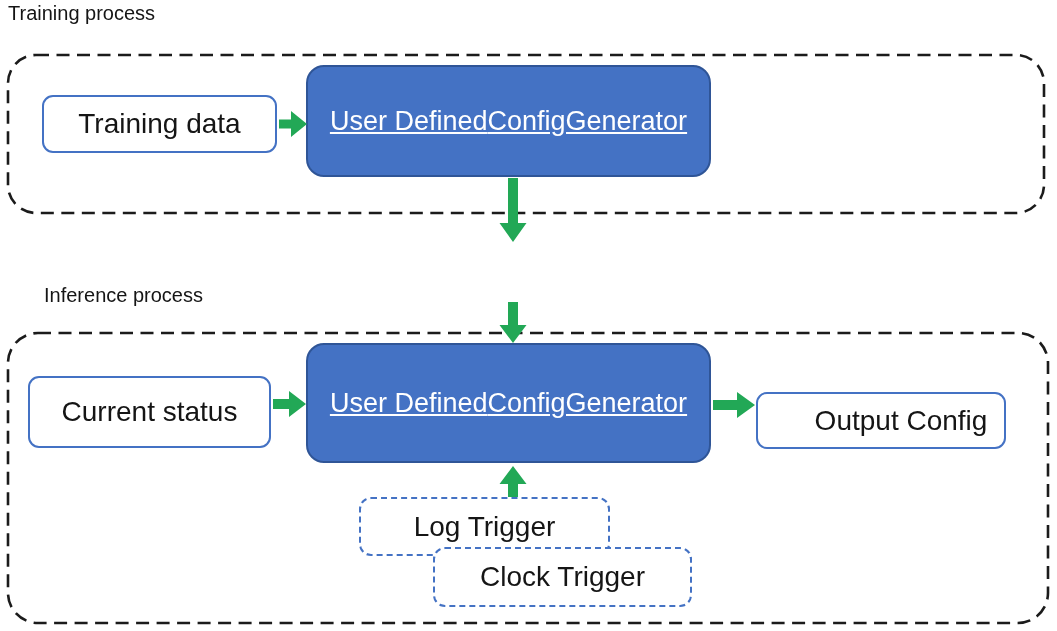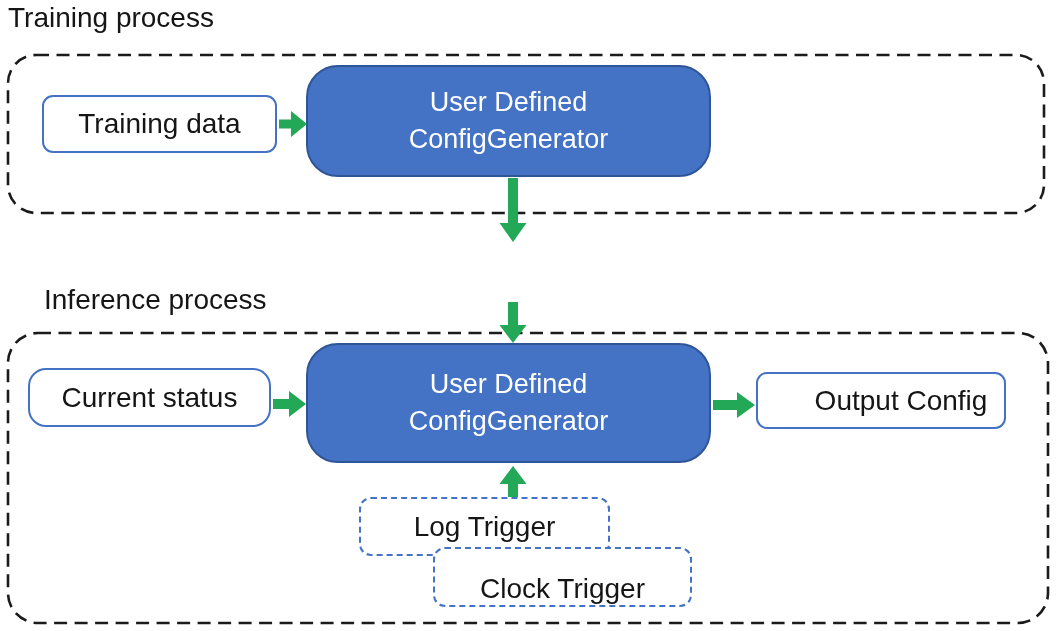--- a/index.html
+++ b/index.html
@@ -32,21 +32,21 @@
     stroke-dasharray: 13 7.5;
   }
   .arrow {
     fill: var(--arrow-green, #22a856);
     stroke: none;
   }
 
   .section-label {
     position: absolute;
     z-index: 2;
-    font-size: 28px;
+    font-size: 20px;
     color: var(--text-dark, #151515);
     white-space: nowrap;
   }
 
   .box {
     position: absolute;
     display: flex;
     align-items: center;
     justify-content: center;
     text-align: center;
@@ -57,33 +57,34 @@
     z-index: 3;
     white-space: nowrap;
   }
   .light-box {
     border: 2px solid var(--light-box-stroke, #4472c4);
     border-radius: 11px;
   }
   .blue-box {
     background: var(--node-fill, #4472c4);
     border: 2px solid var(--node-stroke, #2f5597);
-    border-radius: 32px;
+    border-radius: 18px;
     color: var(--text-light, #ffffff);
     font-size: 27px;
     line-height: 37px;
-    flex-direction: column;
+    flex-direction: row;
     z-index: 2;
+    text-decoration: underline;
   }
   .trigger-box {
     border: 2px dashed var(--trigger-stroke, #4472c4);
     border-radius: 12px;
   }
   #log-trigger { z-index: 4; }
-  #clock-trigger { z-index: 5; align-items: flex-end; }
+  #clock-trigger { z-index: 5; }
 </style>
 </head>
 <body>
 
 <div class="canvas">
 
   <svg class="layer" id="containers-layer">
     <rect class="container-rect" x="8" y="55" width="1036" height="158" rx="28" ry="28"></rect>
     <rect class="container-rect" x="8" y="333" width="1040" height="290" rx="30" ry="30"></rect>
   </svg>
@@ -94,30 +95,30 @@
   <div class="box light-box" style="left:42px; top:95px; width:235px; height:58px;">
     <span>Training data</span>
   </div>
 
   <div class="box blue-box" style="left:306px; top:65px; width:405px; height:112px;">
     <div>User Defined</div>
     <div>ConfigGenerator</div>
   </div>
 
 
-  <div class="box light-box" style="left:28px; top:368px; width:243px; height:59px;border-radius:18px;">
+  <div class="box light-box" style="left:28px; top:376px; width:243px; height:72px;">
     <span>Current status</span>
   </div>
 
   <div class="box blue-box" style="left:306px; top:343px; width:405px; height:120px;">
     <div>User Defined</div>
     <div>ConfigGenerator</div>
   </div>
 
-  <div class="box light-box" style="left:756px; top:372px; width:250px; height:57px;padding-left:40px;">
+  <div class="box light-box" style="left:756px; top:392px; width:250px; height:57px;padding-left:40px;">
     <span>Output Config</span>
   </div>
 
   <div class="box trigger-box" id="log-trigger" style="left:359px; top:497px; width:251px; height:59px;text-align:center;">
     <span>Log Trigger</span>
   </div>
 
   <div class="box trigger-box" id="clock-trigger" style="left:433px; top:547px; width:259px; height:60px;">
     <span>Clock Trigger</span>
   </div>

